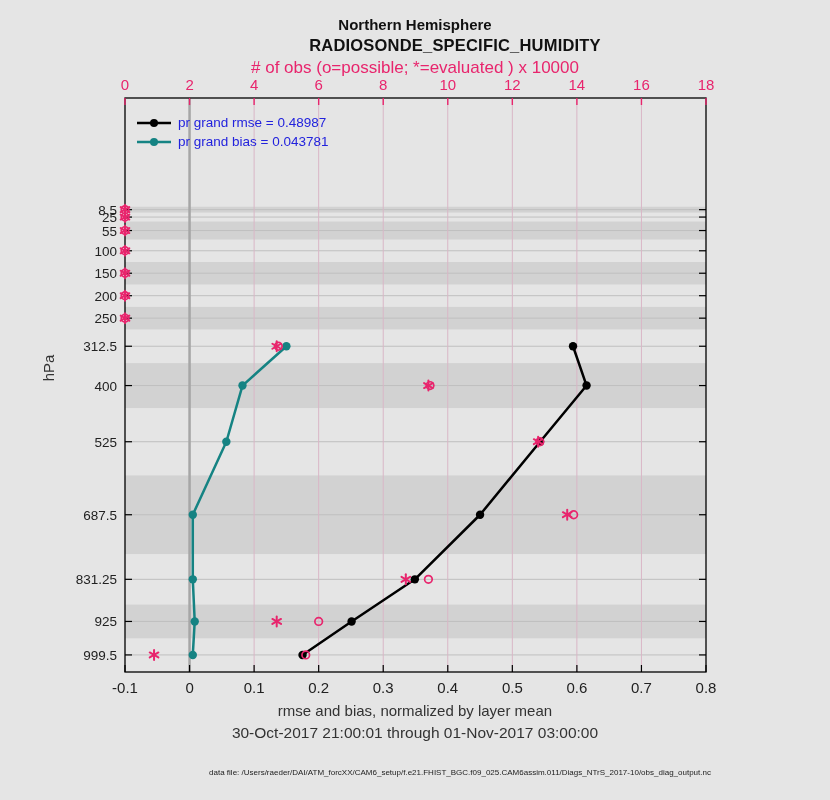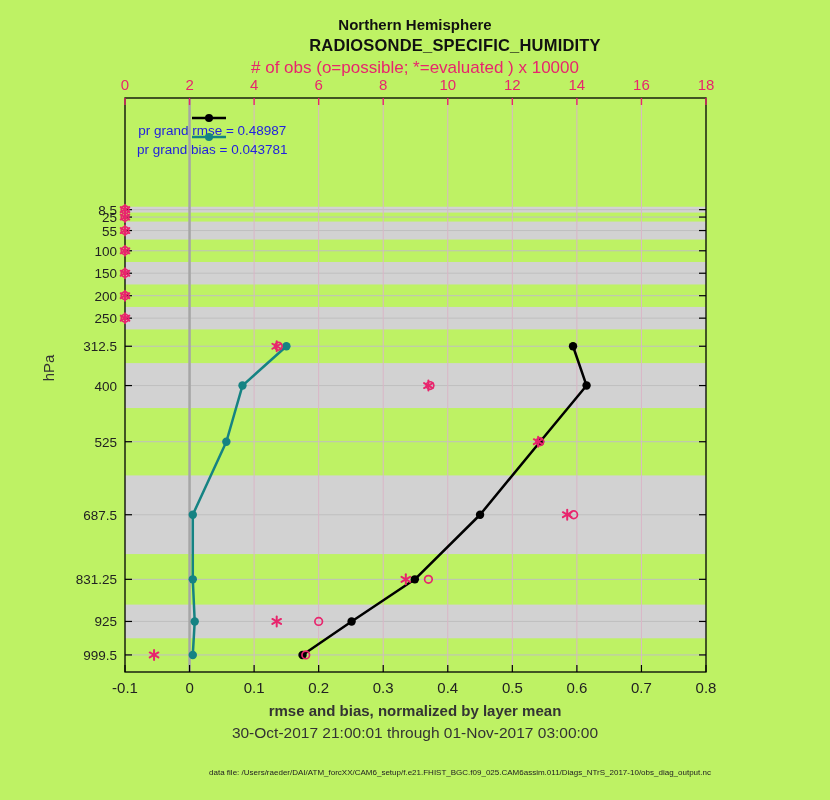--- a/index.html
+++ b/index.html
@@ -1,30 +1,30 @@
 <!DOCTYPE html>
 <html><head>
 <meta charset="utf-8">
 <style>
   html,body{margin:0;padding:0;background:#fff;}
-  #fig{position:relative;width:830px;height:800px;background:#bef264;overflow:hidden;
+  #fig{position:relative;width:830px;height:800px;background:#e5e5e5;overflow:hidden;
        font-family:"Liberation Sans", sans-serif;}
   .ctr{position:absolute;left:0;width:830px;text-align:center;white-space:pre;}
   .title1{top:16px;font-size:15px;font-weight:bold;color:#111;}
   .title2{top:36px;font-size:16.5px;font-weight:bold;color:#111;letter-spacing:0.2px;padding-left:40px;}
   .obslabel{top:58px;font-size:17px;color:#e8256d;}
-  .xlabel{top:702px;font-size:15px;color:#333;font-weight:bold;}
+  .xlabel{top:702px;font-size:15px;color:#333;}
   .subtitle{top:724px;font-size:15.5px;color:#333;}
   .datafile{top:768px;font-size:8px;color:#222;margin-left:45px;}
   .ylabel{position:absolute;left:28px;top:358px;width:44px;height:20px;
           font-size:15px;color:#333;text-align:center;
           transform:rotate(-90deg);transform-origin:50% 50%;}
   #chart{position:absolute;left:0;top:0;}
   #legend{position:absolute;left:137px;top:113px;font-size:13.5px;}
-  .lgrow{display:flex;align-items:center;height:19px;flex-direction:column;}
+  .lgrow{display:flex;align-items:center;height:19px;}
   .lgsample{width:34px;height:10px;margin-right:7px;flex:0 0 auto;}
   .lgtext{color:#2222dd;white-space:pre;}
 </style>
 </head>
 <body>
 
 <div id="fig">
   <div class="ctr title1">Northern Hemisphere</div>
   <div class="ctr title2">RADIOSONDE_SPECIFIC_HUMIDITY</div>
   <div class="ctr obslabel"># of obs (o=possible; *=evaluated ) x 10000</div>

